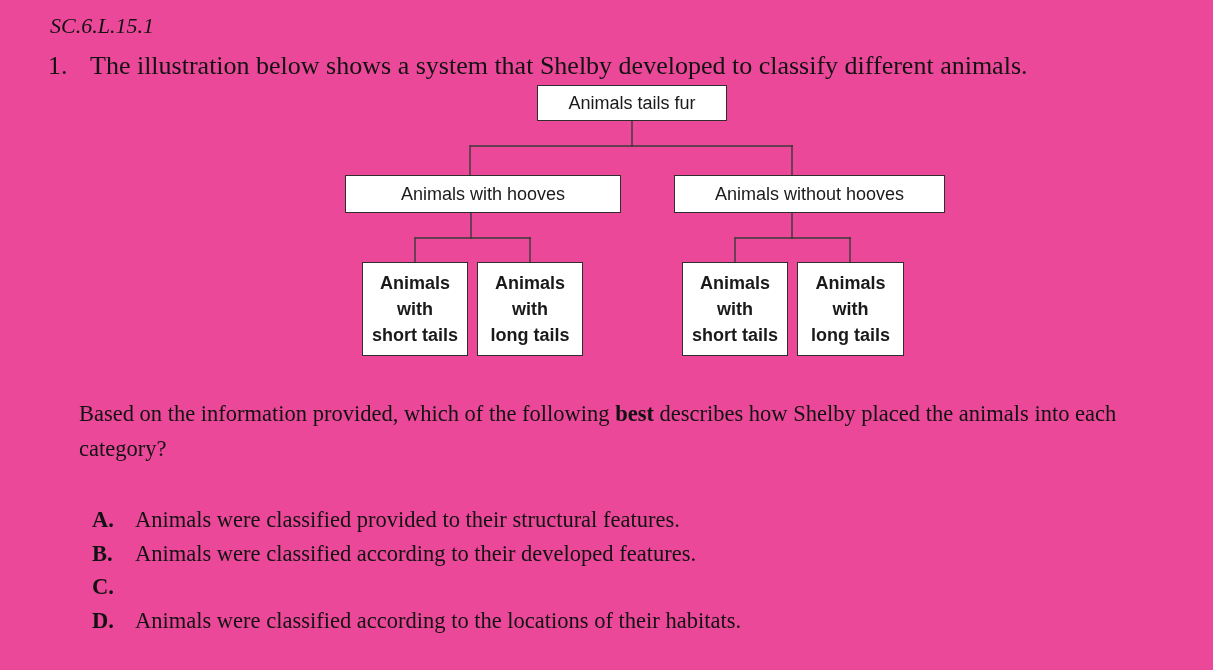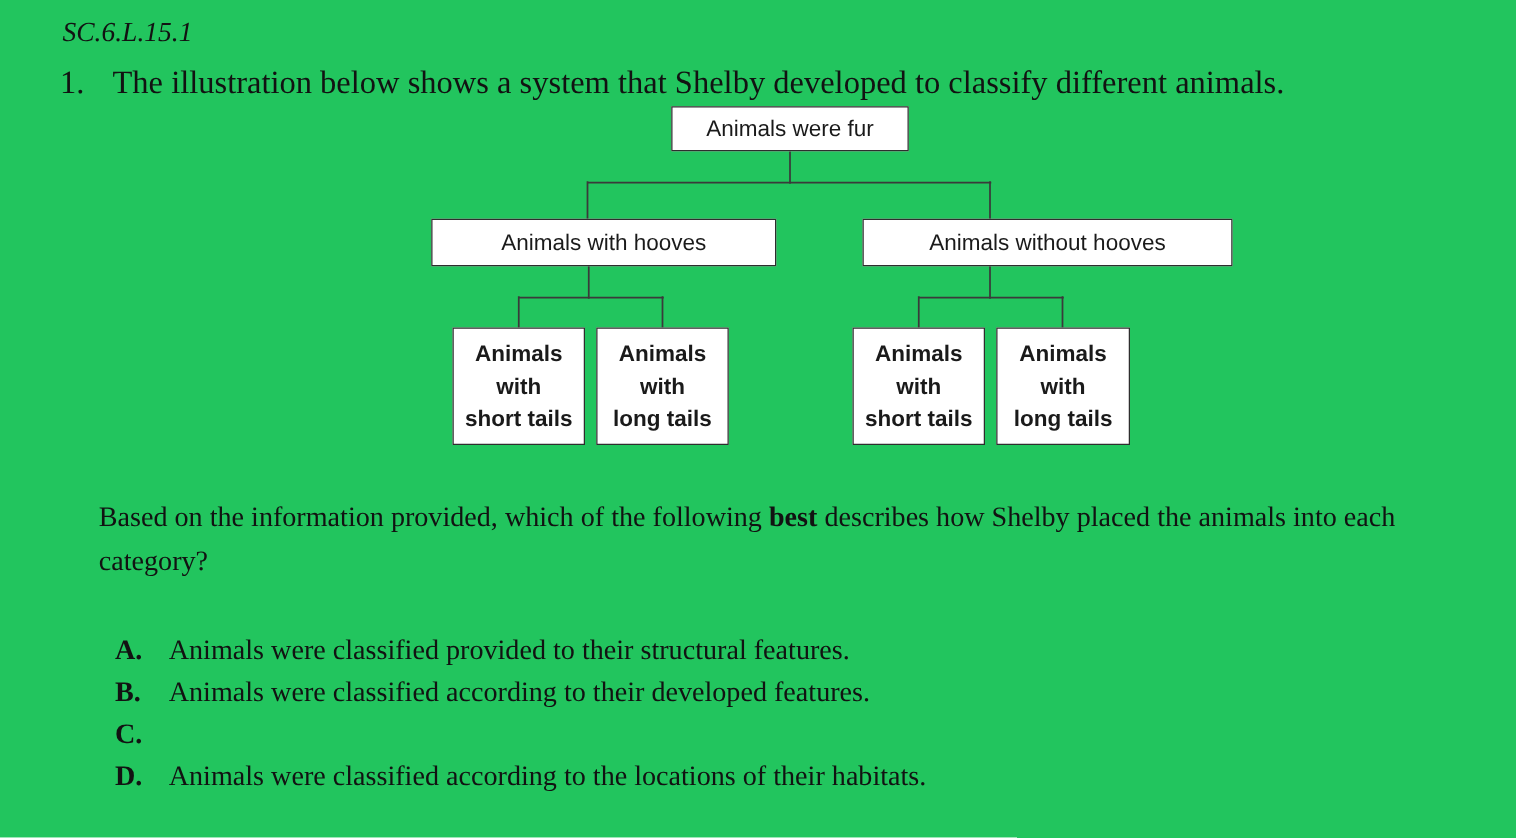--- a/index.html
+++ b/index.html
@@ -1,20 +1,20 @@
 <!DOCTYPE html>
 <html><head>
 <meta charset="utf-8">
 <style>
   html, body { margin: 0; padding: 0; background: #ffffff; }
   .page {
     position: relative;
     width: 1213px;
     height: 670px;
-    background: #22c55e;
+    background: #ec4899;
     color: #121212;
     font-family: "Liberation Serif", serif;
     overflow: hidden;
   }
 
   
   .std-code {
     position: absolute;
     left: 50px;
     top: 13px;
@@ -52,21 +52,21 @@
     background: #ffffff;
     display: flex;
     align-items: center;
     justify-content: center;
     text-align: center;
     line-height: 26px;
   }
   .leaf { white-space: pre-line; font-weight: bold; }
   .n-root  { left: 537px; top: 85px;  width: 190px; height: 36px; }
   .n-l2a   { left: 345px; top: 175px; width: 276px; height: 38px; }
-  .n-l2b   { left: 690px; top: 175px; width: 296px; height: 38px; }
+  .n-l2b   { left: 674px; top: 175px; width: 271px; height: 38px; }
   .n-leaf1 { left: 362px; top: 262px; width: 106px; height: 94px; }
   .n-leaf2 { left: 477px; top: 262px; width: 106px; height: 94px; }
   .n-leaf3 { left: 682px; top: 262px; width: 106px; height: 94px; }
   .n-leaf4 { left: 797px; top: 262px; width: 107px; height: 94px; }
 
   
   .prompt {
     position: absolute;
     left: 79px;
     top: 396px;
@@ -108,21 +108,21 @@
         <line x1="415" y1="238" x2="531" y2="238"></line>
         <line x1="415" y1="237" x2="415" y2="263"></line>
         <line x1="530" y1="237" x2="530" y2="263"></line>
         <line x1="792" y1="212" x2="792" y2="239"></line>
         <line x1="735" y1="238" x2="851" y2="238"></line>
         <line x1="735" y1="237" x2="735" y2="263"></line>
         <line x1="850" y1="237" x2="850" y2="263"></line>
       </g>
     </svg>
 
-    <div class="node n-root">Animals were fur</div>
+    <div class="node n-root">Animals tails fur</div>
     <div class="node n-l2a">Animals with hooves</div>
     <div class="node n-l2b">Animals without hooves</div>
     <div class="node leaf n-leaf1">Animals
 with
 short tails</div>
     <div class="node leaf n-leaf2">Animals
 with
 long tails</div>
     <div class="node leaf n-leaf3">Animals
 with

